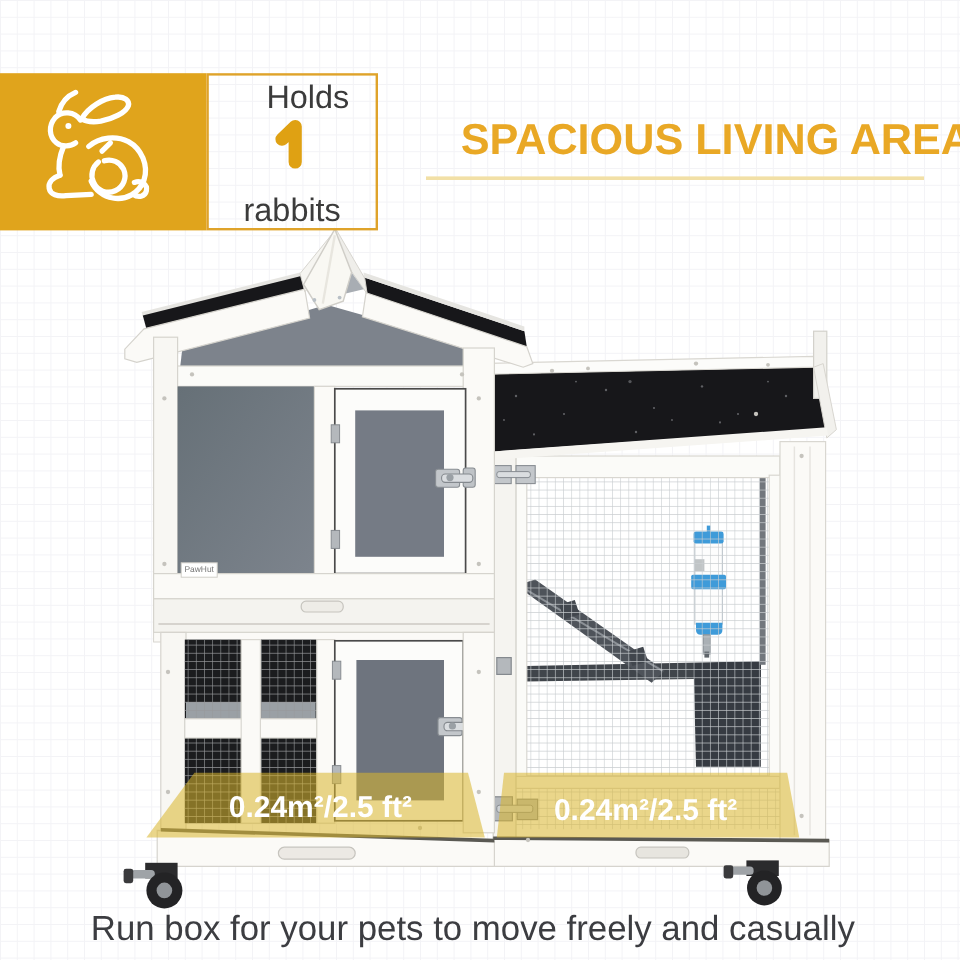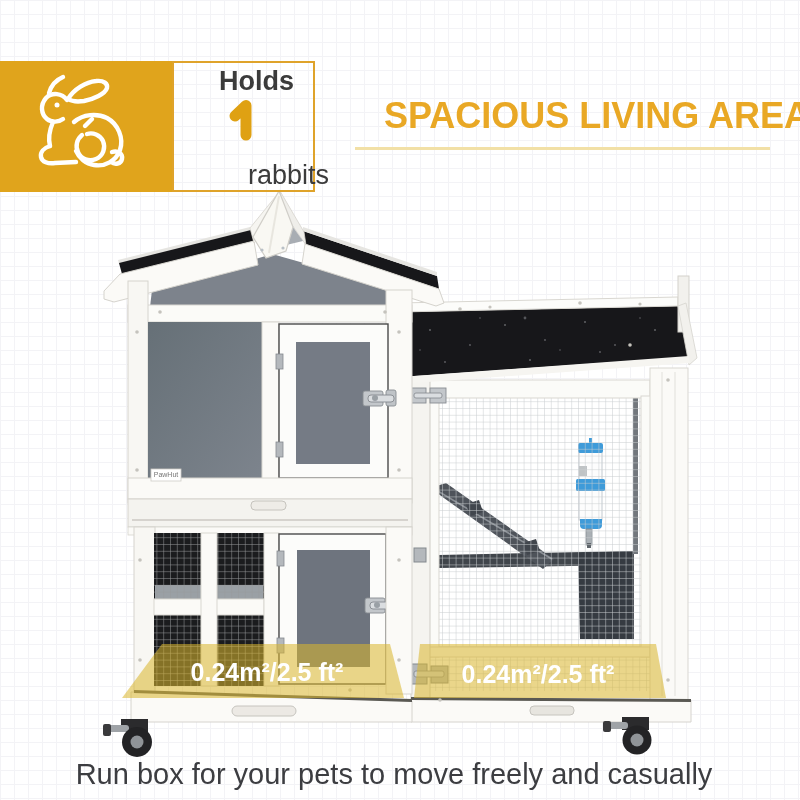--- a/index.html
+++ b/index.html
@@ -302,25 +302,25 @@
     <path d="M 74 61 C 83 53 97 52 107 57 C 118 63 124 77 120 89 C 116 100 105 106 94 104 C 86 103 79 97 76 90"></path>
     <path d="M 82 74 C 77 78 75 85 78 91 C 81 98 89 101 96 98 C 103 95 106 87 103 80 C 100 74 93 71 87 73"></path>
     <path d="M 85 65 L 92 58"></path>
     <path d="M 112 91 C 118 89 123 93 122 98 C 121 103 115 104 111 101"></path>
     <circle cx="57" cy="44" r="2.5" fill="#fff" stroke="none"></circle>
   </g>
 </svg>
 
 <div class="abs" style="left:172px;top:61px;width:139px;height:127px;background:transparent;border:2px solid #dfa32a;"></div>
 
-<div class="abs" style="left:172px;top:66px;width:169px;text-align:center;font-size:27px;color:#3b3b3b;font-weight:bold;">Holds</div>
+<div class="abs" style="left:172px;top:66px;width:169px;text-align:center;font-size:27px;color:#3b3b3b;">Holds</div>
 
 <svg class="abs" style="left:172px;top:61px" width="143" height="131" viewBox="0 0 143 131">
   <path d="M 63 55 L 74 44.5 L 74 74" fill="none" stroke="#dfa113" stroke-width="11" stroke-linecap="round" stroke-linejoin="round"></path>
 </svg>
 
-<div class="abs" style="left:172px;top:160px;width:143px;text-align:center;font-size:27px;color:#3b3b3b;margin-left:45px;">rabbits</div>
+<div class="abs" style="left:172px;top:160px;width:143px;text-align:center;font-size:27px;color:#3b3b3b;">rabbits</div>
 
 <div class="abs" style="left:352px;top:95px;width:420px;text-align:center;font-size:36px;font-weight:bold;color:#e9a825;white-space:nowrap;margin-left:32px;">SPACIOUS LIVING AREA</div>
 
 <div class="abs" style="left:355px;top:147px;width:415px;height:3px;background:#f2e0a6;"></div>
 
 <div class="abs" style="left:0;top:758px;width:788px;text-align:center;font-size:29px;color:#3c3d41;">Run box for your pets to move freely and casually</div>
 
 </body></html>

